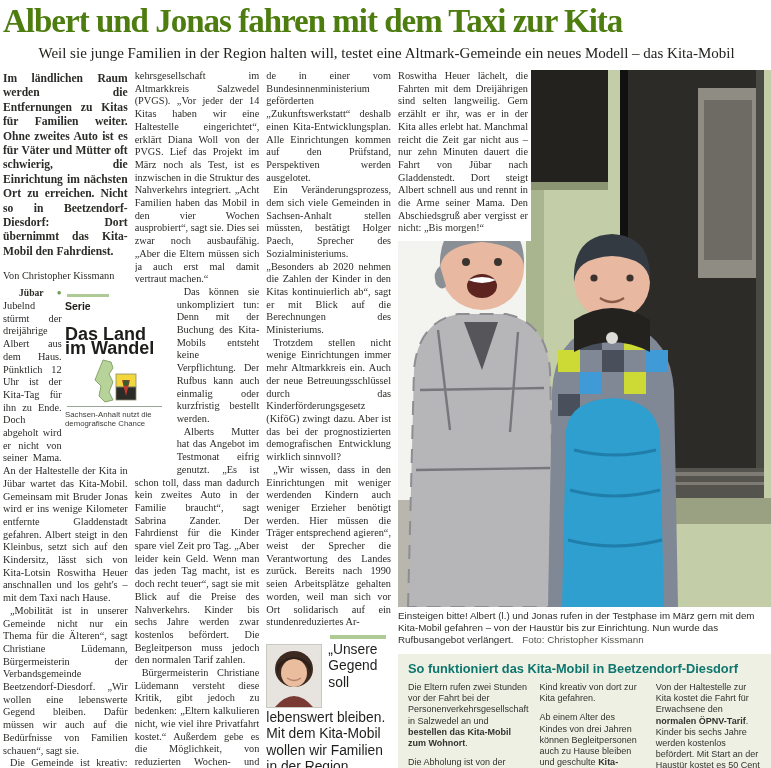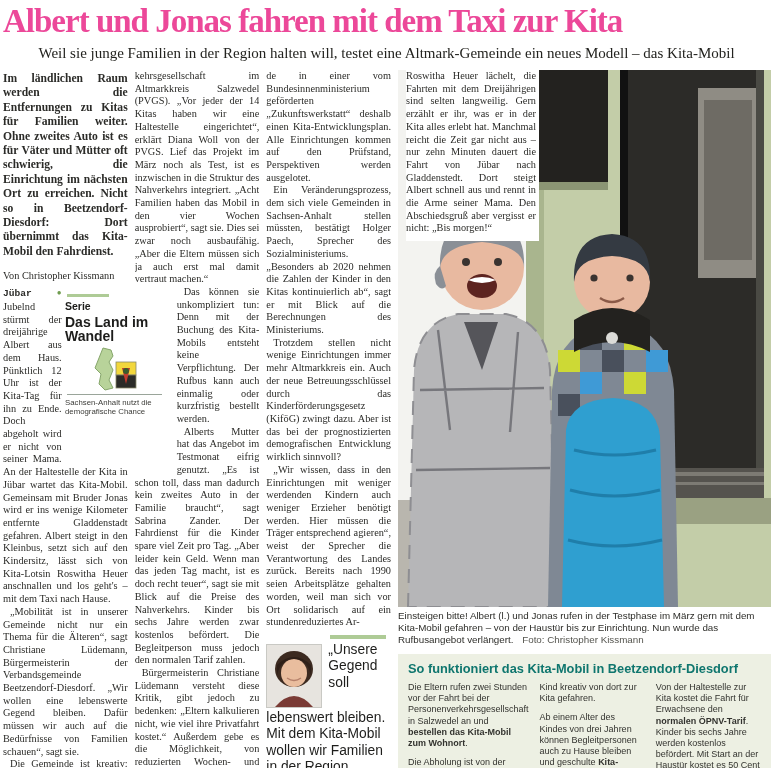--- a/index.html
+++ b/index.html
@@ -1,51 +1,51 @@
 <!DOCTYPE html>
 <html><head>
 <meta charset="utf-8">
 <style>
   html,body{margin:0;padding:0;background:#fff;}
   #page{position:relative;width:771px;height:768px;background:#fff;overflow:hidden;
         font-family:"Liberation Serif",serif;color:#2b2b28;}
   
   #hdr{padding:2px 2px 0 3px;}
-  #headline{margin:0;font-size:33px;line-height:38px;font-weight:bold;color:#ec4899;
+  #headline{margin:0;font-size:33px;line-height:38px;font-weight:bold;color:#4d7c0f;
             letter-spacing:-1px;white-space:nowrap;}
   #subhead{margin:4px 0 0 1px;font-size:15px;line-height:18px;color:#23231f;white-space:nowrap;text-align:center;}
   
   #content{display:flex;padding:8px 0 0 3px;}
   .col{width:127px;margin-right:7px;height:700px;overflow:hidden;text-align:justify;}
   .bp{margin:0;font-size:10.3px;line-height:12.7px;}
   .ind{text-indent:7px;}
   .lead{font-weight:bold;font-size:11.6px;line-height:14.4px;margin:2px 0 10px 0;}
   .byline{margin:0 0 5px 0;font-size:10.3px;line-height:13px;text-align:left;}
-  .dateline{font-family:Liberation Mono, monospace;font-size:9.6px;font-weight:bold;}
+  .dateline{font-family:Liberation Serif, serif;font-size:9.6px;font-weight:bold;margin-left:16px;}
   .dot{color:#6f9c4f;font-size:8px;vertical-align:1px;}
   .spacer-r{float:right;width:64px;height:128px;margin:46px -2px 2px 4px;}
   .spacer-l{float:left;width:40px;height:130px;margin:54px 4px 2px -2px;}
   
   #seriebox{position:absolute;left:63px;top:294px;width:103px;background:#fff;z-index:6;
             font-family:"Liberation Sans",sans-serif;padding:0 2px 2px 2px;box-sizing:border-box;}
   #seriebox .bar{height:3px;width:42px;background:#aecb96;margin:0 auto 3px 2px;}
   #seriebox .kick{font-size:10.5px;font-weight:bold;color:#1d1d1b;}
-  #seriebox .tit{font-size:14px;line-height:13.5px;font-weight:bold;color:#1d1d1b;margin-top:4px;}
+  #seriebox .tit{font-size:18px;line-height:13.5px;font-weight:bold;color:#1d1d1b;margin-top:16px;}
   #seriebox .map{margin:3px auto 1px auto;display:block;}
   #seriebox .rule{border-top:1px solid #9aa59a;margin:2px 2px 3px 2px;}
   #seriebox .cap{font-size:7.8px;line-height:9.3px;color:#3c3c38;}
   
   #quotebox{margin:6px 0 5px 0;font-family:"Liberation Sans",sans-serif;text-align:left;overflow:hidden;}
   #quotebox .bar{height:4px;width:56px;background:#aecb96;margin:0 0 3px 64px;}
   #quotebox .pic{float:left;width:54px;height:62px;margin:2px 6px 2px 0;border:1px solid #c9c9c4;}
   #quotebox .qt{font-size:13.8px;line-height:16.3px;color:#1e1e1c;margin:0;}
   
   #right{position:relative;width:373px;}
   #photo{position:relative;width:373px;height:537px;overflow:hidden;background:#f5f5f2;}
-  #col4text{position:absolute;top:0;left:8px;width:133px;background:#fff;z-index:4;
+  #col4text{position:absolute;top:0;left:0;width:133px;background:#fff;z-index:4;
             padding:0 3px 6px 0;box-sizing:border-box;text-align:justify;}
   #caption{margin-top:3px;font-family:"Liberation Sans",sans-serif;font-size:9.8px;
            line-height:12px;color:#2e2e2a;}
   #caption .credit{color:#55554f;margin-left:6px;}
   
   #infobox{margin-top:8px;background:#edf0e3;padding:7px 10px 4px 10px;
            font-family:"Liberation Sans",sans-serif;box-sizing:border-box;}
   #infobox h2{margin:0 0 6px 0;font-size:12.8px;color:#0f766e;}
   #infobox .cols{display:flex;gap:11px;}
   #infobox .icol{flex:1;}

